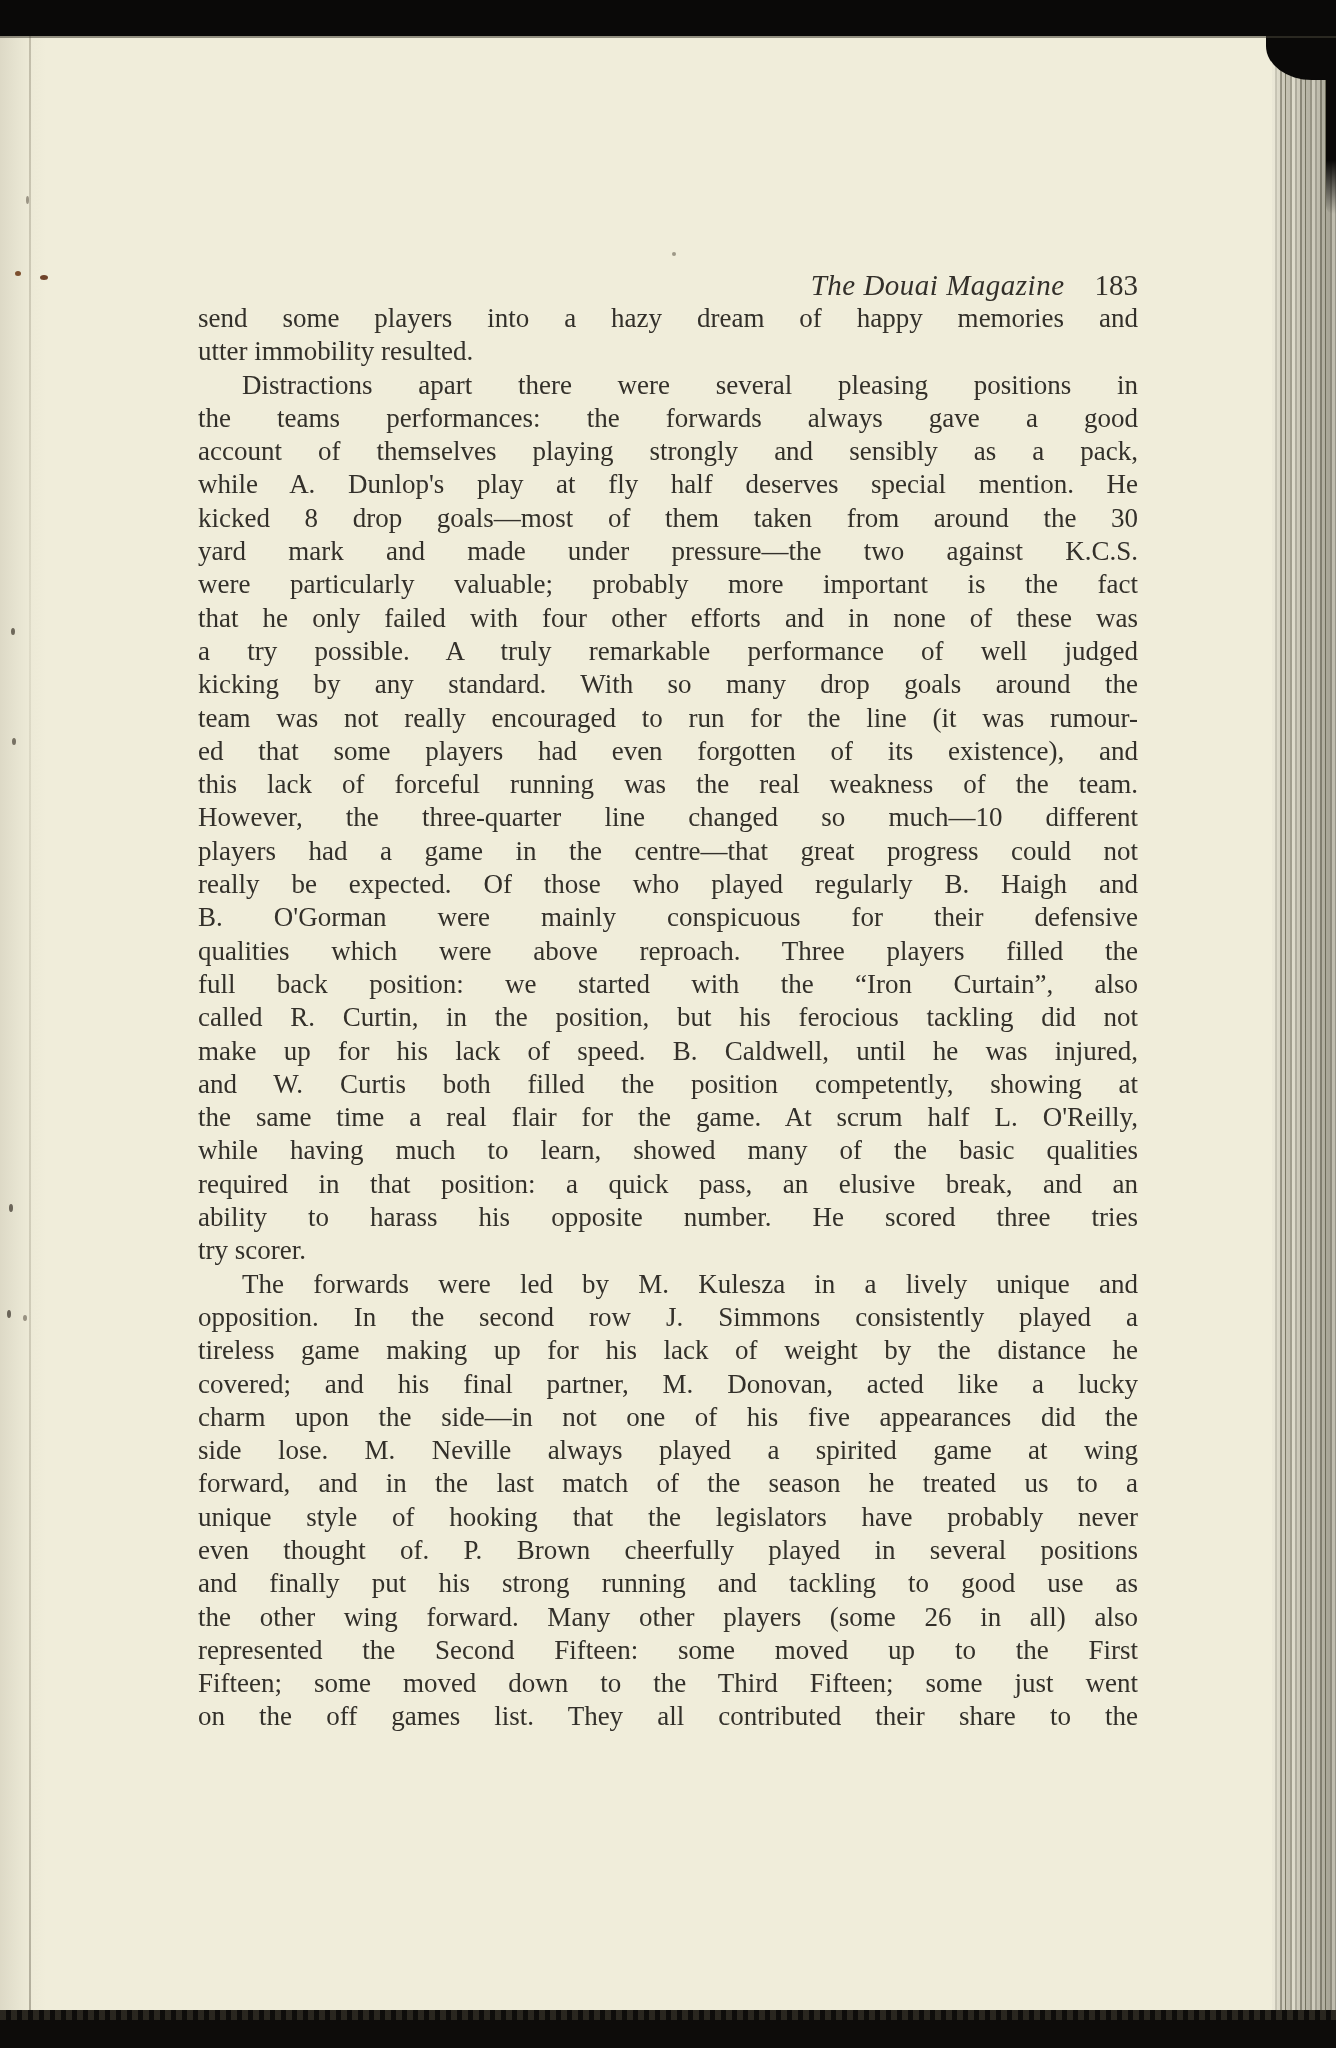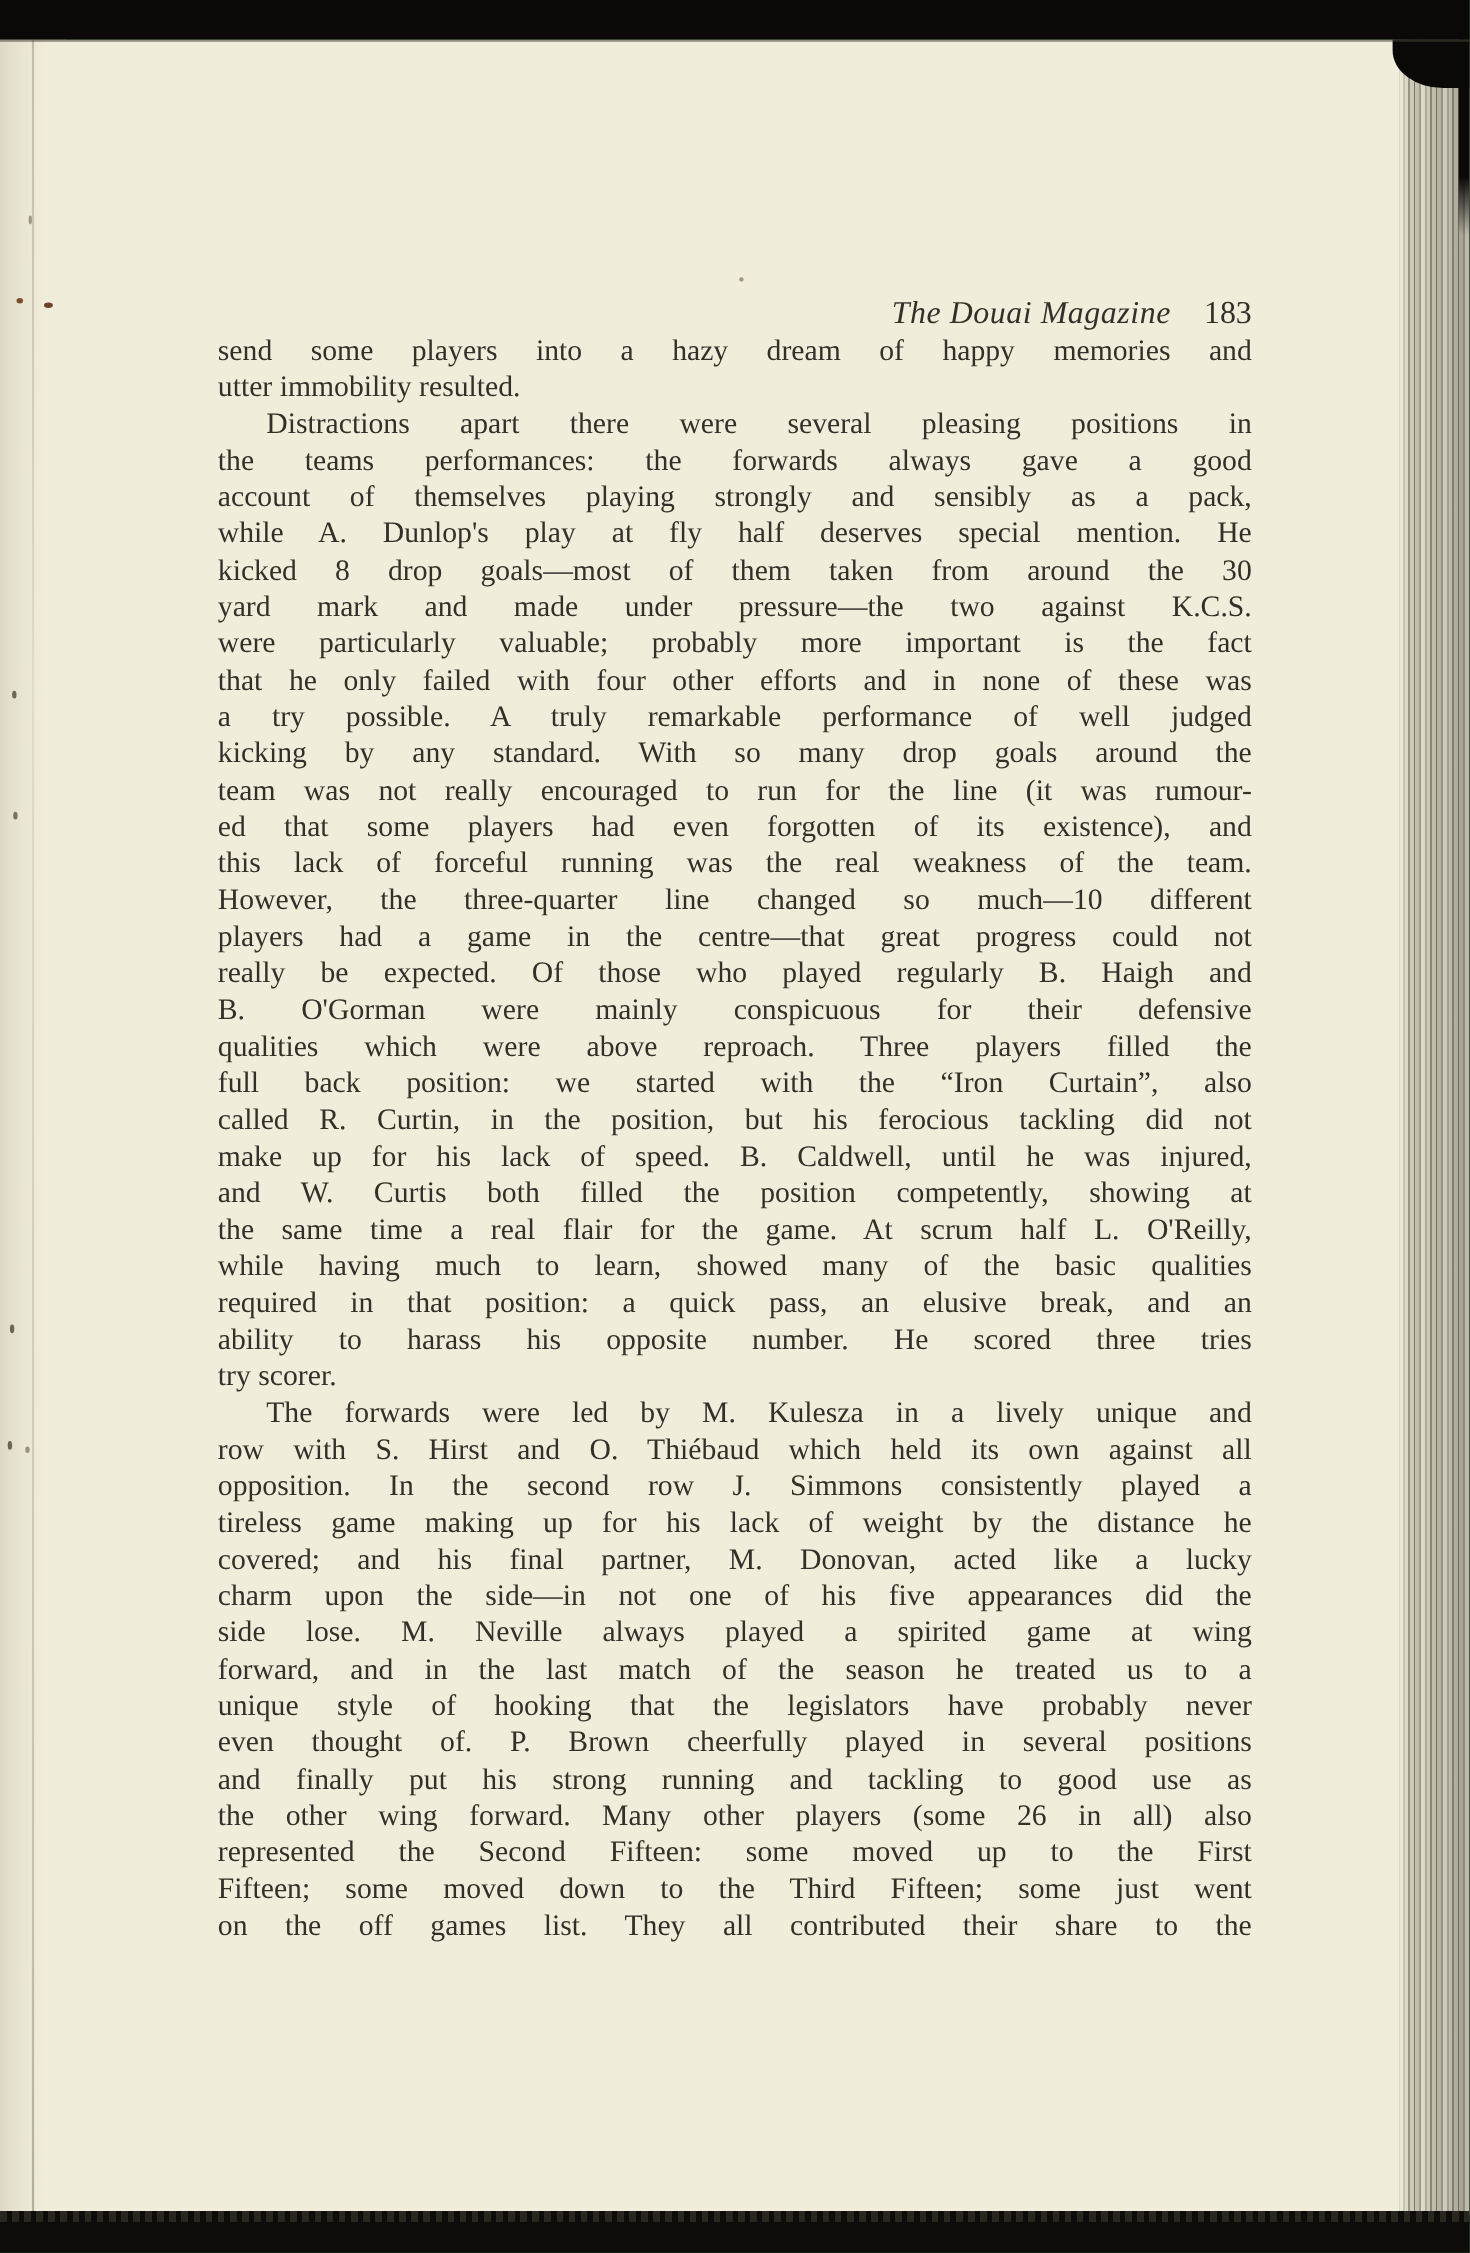--- a/index.html
+++ b/index.html
@@ -1,16 +1,16 @@
 <!DOCTYPE html>
 <html><head>
 <meta charset="utf-8">
 <style>
   html,body{margin:0;padding:0;background:#0b0a08;}
-  .scan{position:relative;width:1336px;height:2048px;background:#14532d;overflow:hidden;
+  .scan{position:relative;width:1336px;height:2048px;background:#701a75;overflow:hidden;
         font-family:"Liberation Serif", serif;}
   
   .band-top{position:absolute;left:0;top:0;width:100%;height:36px;background:#0a0908;}
   .band-top::after{content:"";position:absolute;left:0;bottom:-2px;width:100%;height:2px;
         background:rgba(70,65,55,.55);}
   .band-bottom{position:absolute;left:0;bottom:0;width:100%;height:38px;background:#0d0c0a;}
   .band-bottom::before{content:"";position:absolute;left:0;top:0;width:100%;height:10px;
         background:repeating-linear-gradient(90deg,rgba(95,88,70,.35) 0 6px,rgba(20,18,14,.1) 6px 11px);}
   
   .page{position:absolute;left:0;top:36px;width:1272px;height:1976px;background:#f0edda;
@@ -89,21 +89,20 @@
             <div class="line">make up for his lack of speed. B. Caldwell, until he was injured,</div>
             <div class="line">and W. Curtis both filled the position competently, showing at</div>
             <div class="line">the same time a real flair for the game. At scrum half L. O'Reilly,</div>
             <div class="line">while having much to learn, showed many of the basic qualities</div>
             <div class="line">required in that position: a quick pass, an elusive break, and an</div>
             <div class="line">ability to harass his opposite number. He scored three tries</div>
             <div class="line last">try scorer.</div>
           </div>
           <div class="para">
             <div class="line indent">The forwards were led by M. Kulesza in a lively unique and</div>
-            <div class="line">row with S. Hirst and O. Thiébaud which held its own against all</div>
             <div class="line">opposition. In the second row J. Simmons consistently played a</div>
             <div class="line">tireless game making up for his lack of weight by the distance he</div>
             <div class="line">covered; and his final partner, M. Donovan, acted like a lucky</div>
             <div class="line">charm upon the side—in not one of his five appearances did the</div>
             <div class="line">side lose. M. Neville always played a spirited game at wing</div>
             <div class="line">forward, and in the last match of the season he treated us to a</div>
             <div class="line">unique style of hooking that the legislators have probably never</div>
             <div class="line">even thought of. P. Brown cheerfully played in several positions</div>
             <div class="line">and finally put his strong running and tackling to good use as</div>
             <div class="line">the other wing forward. Many other players (some 26 in all) also</div>

